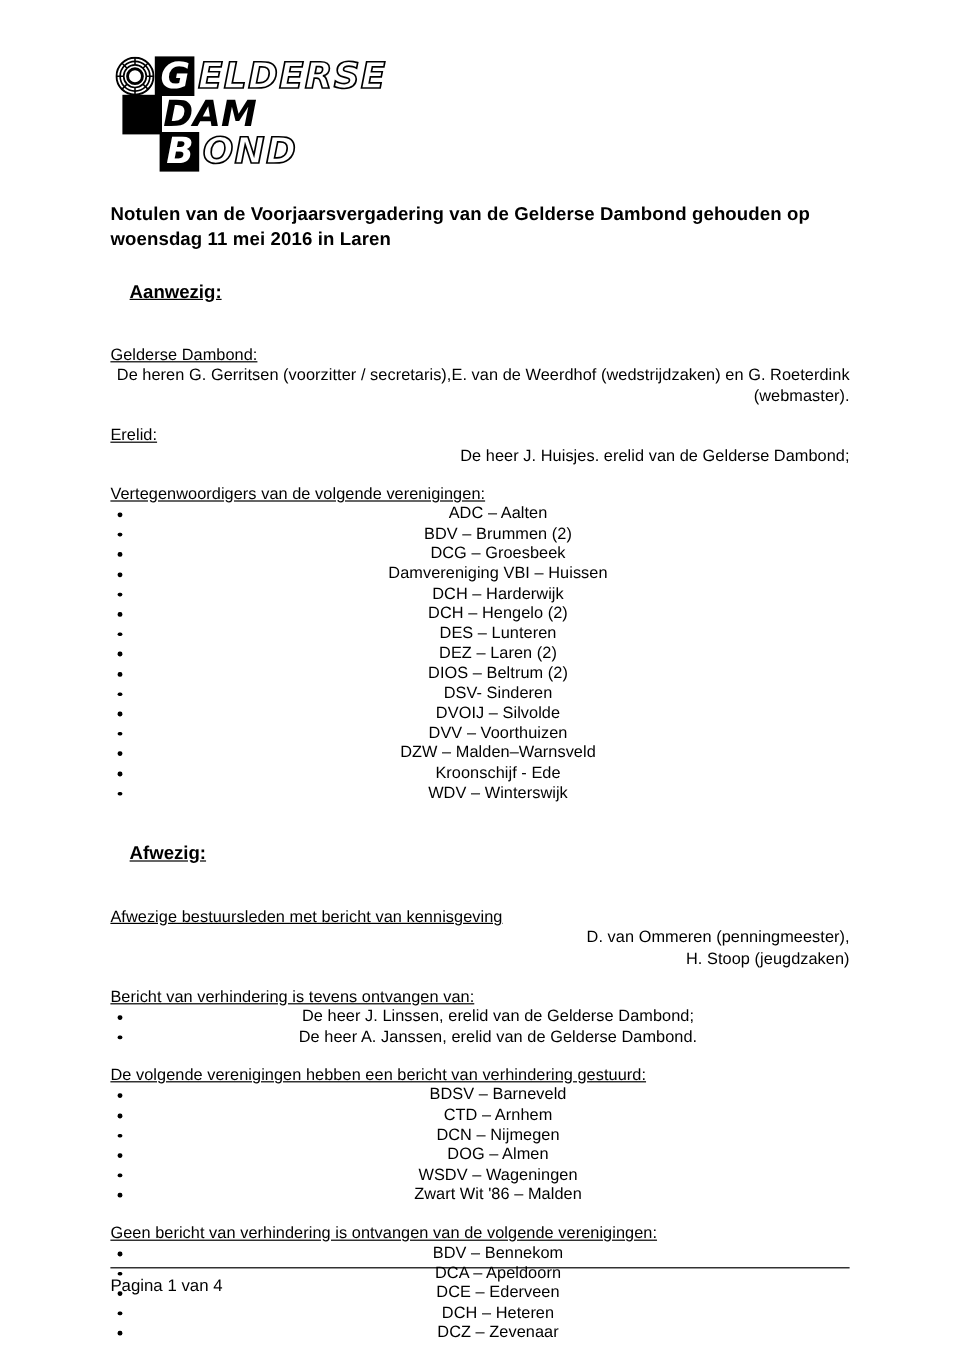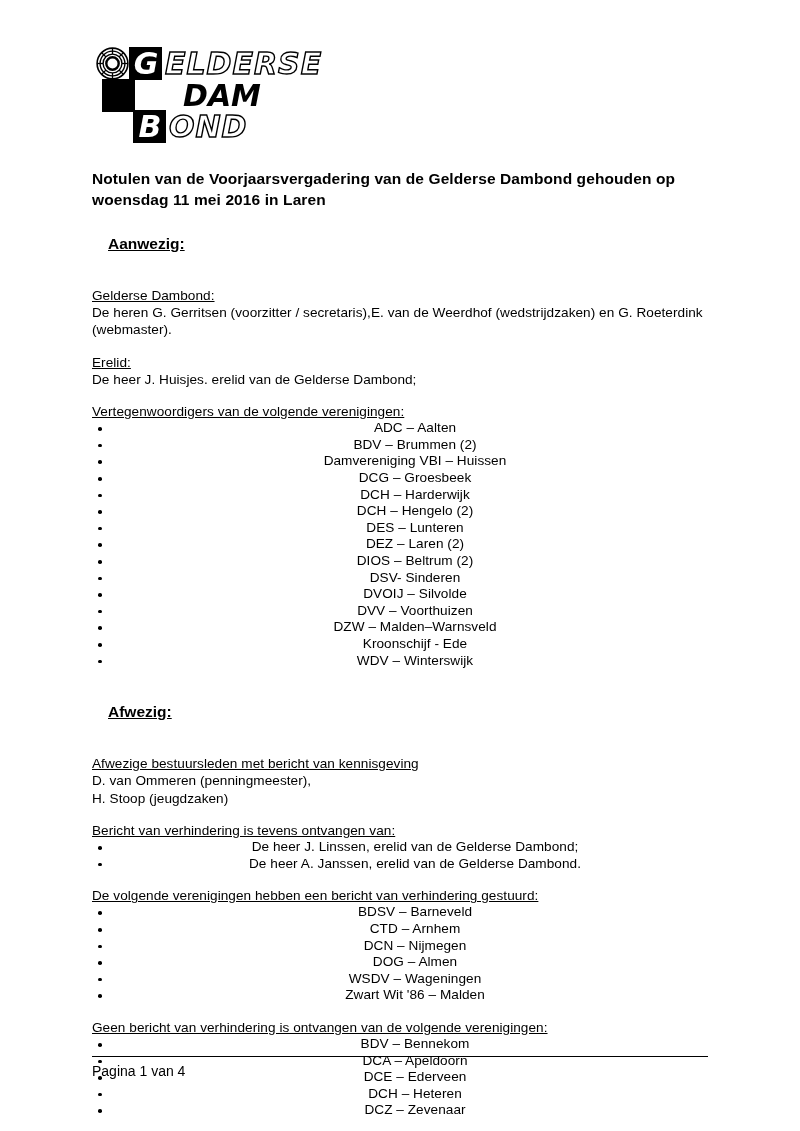--- a/index.html
+++ b/index.html
@@ -33,21 +33,21 @@
     height: 98px;
   }
   .logo-row {
     position: absolute;
     left: 0;
     height: 33px;
     display: flex;
     align-items: center;
   }
   .logo-row-1 { top: 0px; }
-  .logo-row-2 { top: 32px; left: 6px; gap: 47px; }
+  .logo-row-2 { top: 32px; left: 6px; }
   .logo-row-3 { top: 63px; left: 37px; }
 
   .blk {
     width: 33px;
     height: 33px;
     background: #000000;
     flex: 0 0 auto;
   }
   .emblem {
     width: 33px;
@@ -126,20 +126,21 @@
   }
   .sec-gap-lg { height: 17px; }
   .sec-gap { height: 15px; }
   .sec-gap-sm { height: 8px; }
 
   p.para {
     margin: 0;
     font-size: 13.6px;
     line-height: 17.2px;
     letter-spacing: 0.05px;
+    text-align: right;
   }
   .u-label {
     margin: 0;
     font-size: 13.6px;
     line-height: 17.2px;
     text-decoration: underline;
     letter-spacing: 0.05px;
   }
 
   ul.bullets {
@@ -245,22 +246,22 @@
 
     <div class="sec-gap"></div>
     <p class="u-label">Erelid:</p>
     <p class="para">De heer J. Huisjes. erelid van de Gelderse Dambond;</p>
 
     <div class="sec-gap"></div>
     <p class="u-label">Vertegenwoordigers van de volgende verenigingen:</p>
     <ul class="bullets">
       <li>ADC – Aalten</li>
       <li>BDV – Brummen (2)</li>
+      <li>DCG – Groesbeek</li>
       <li>Damvereniging VBI – Huissen</li>
-      <li>DCG – Groesbeek</li>
       <li>DCH – Harderwijk</li>
       <li>DCH – Hengelo (2)</li>
       <li>DES – Lunteren</li>
       <li>DEZ – Laren (2)</li>
       <li>DIOS – Beltrum (2)</li>
       <li>DSV- Sinderen</li>
       <li>DVOIJ – Silvolde</li>
       <li>DVV – Voorthuizen</li>
       <li>DZW – Malden–Warnsveld</li>
       <li>Kroonschijf - Ede</li>

